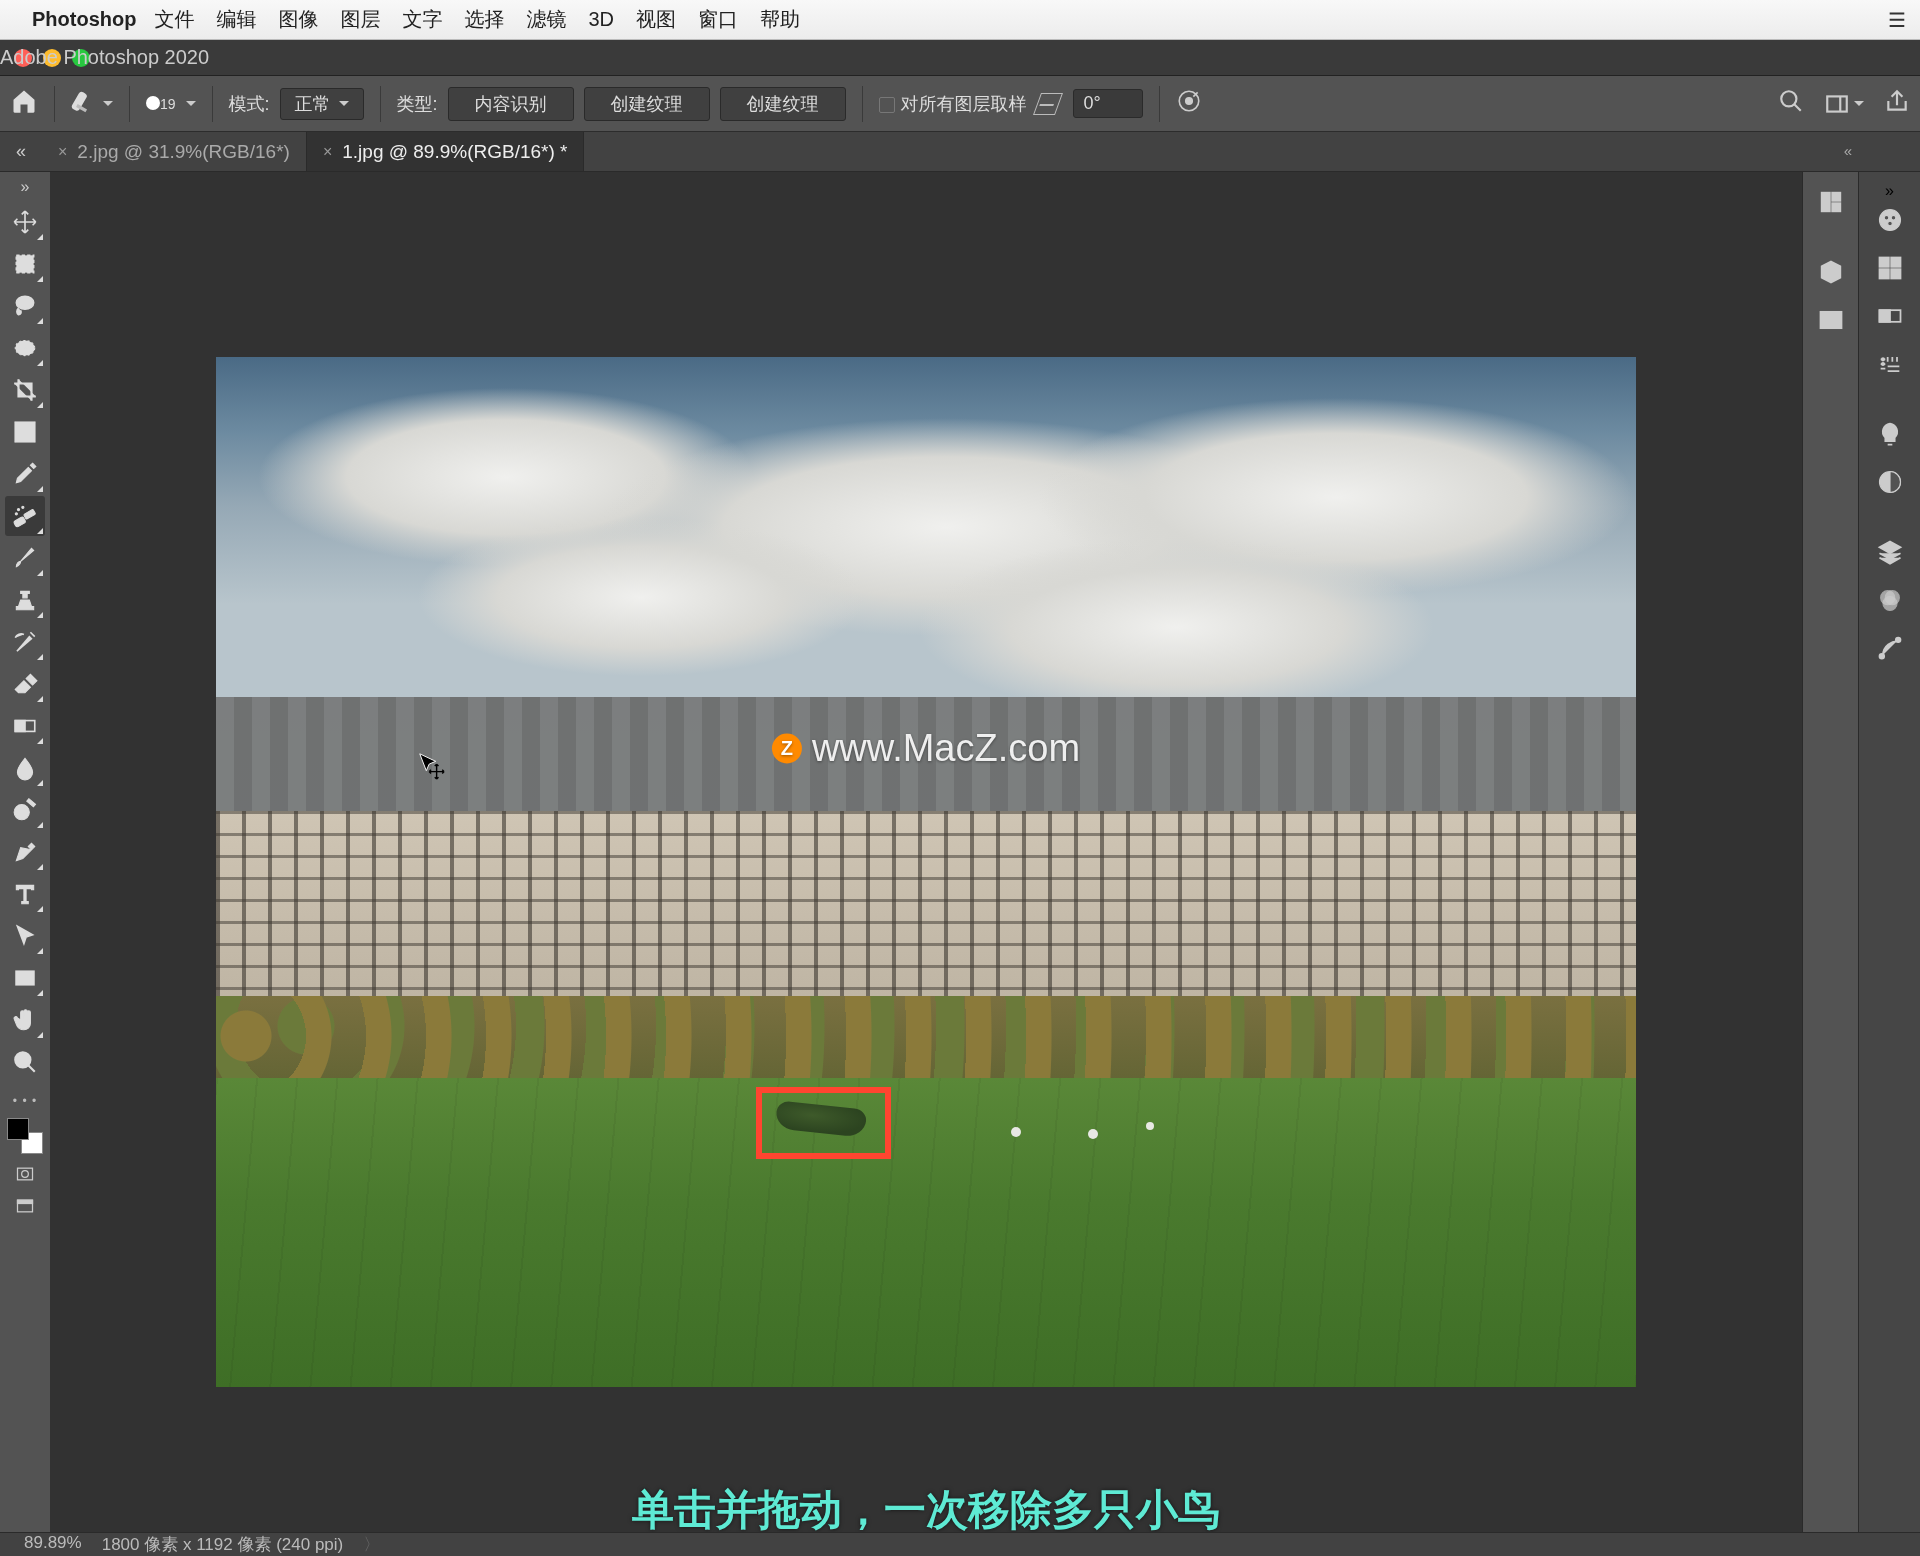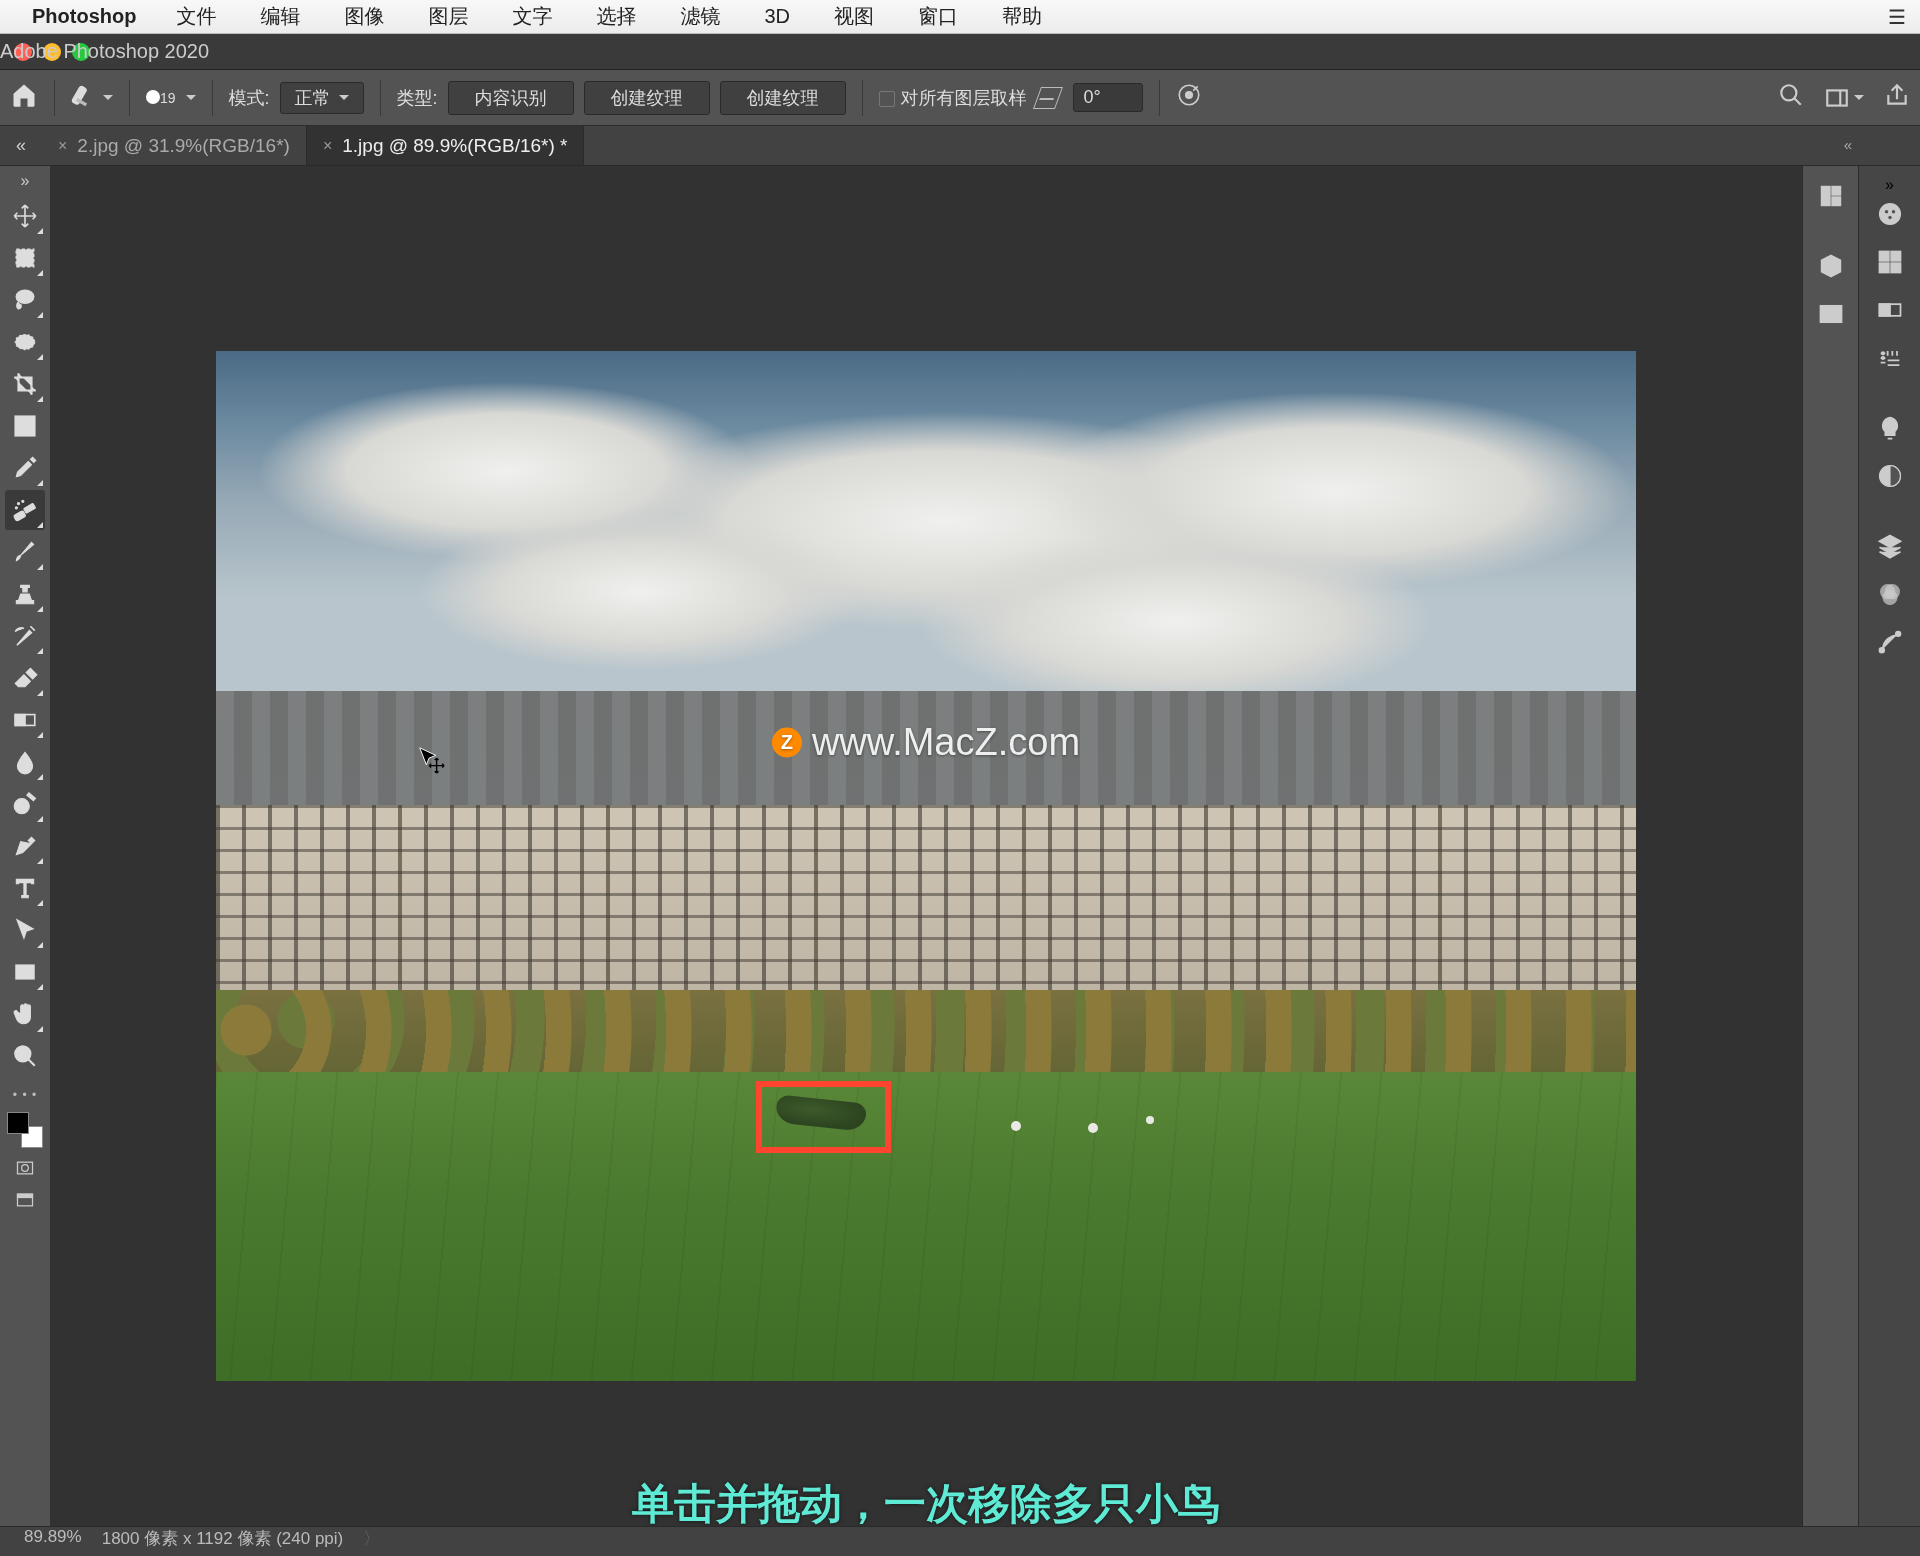--- a/index.html
+++ b/index.html
@@ -1,22 +1,22 @@
 <!DOCTYPE html>
 <html><head>
 <meta charset="utf-8">
 <style>
 * { margin: 0; padding: 0; box-sizing: border-box; font-family: -apple-system, "Helvetica Neue", Arial, sans-serif; }
 body { background: #323232; width: 1920px; height: 1556px; overflow: hidden; }
 
 
-.mac-menubar { height: 34px; background: linear-gradient(#f8f8f8,#ececec); display: flex; align-items: center; padding: 0 14px; font-size: 20px; color: #222; border-bottom: 1px solid #bbb; }
+.mac-menubar { height: 40px; background: linear-gradient(#f8f8f8,#ececec); display: flex; align-items: center; padding: 0 14px; font-size: 20px; color: #222; border-bottom: 1px solid #bbb; }
 .mac-menubar .apple { font-size: 22px; margin-right: 18px; }
 .mac-menubar .appname { font-weight: 700; margin-right: 18px; }
-.mac-menubar .mitem { margin-right: 22px; cursor: default; margin-left: 22px; }
+.mac-menubar .mitem { margin-right: 22px; cursor: default; }
 .mac-menubar .right { margin-left: auto; display:flex; gap:14px; color:#333; }
 
 
 .window { background: #535353; }
 .titlebar { height: 36px; display: flex; align-items: center; background: #3a3a3a; border-bottom: 1px solid #222; position: relative; }
 .traffic { display:flex; gap:11px; padding-left:14px; }
 .tl { width: 18px; height:18px; border-radius:50%; }
 .tl.red{background:#ff5f57;} .tl.yel{background:#febc2e;} .tl.grn{background:#28c840;}
 .titlebar .title { position:absolute; left:0; right:0; color:#ccc; font-size:20px; pointer-events:none; }
 

